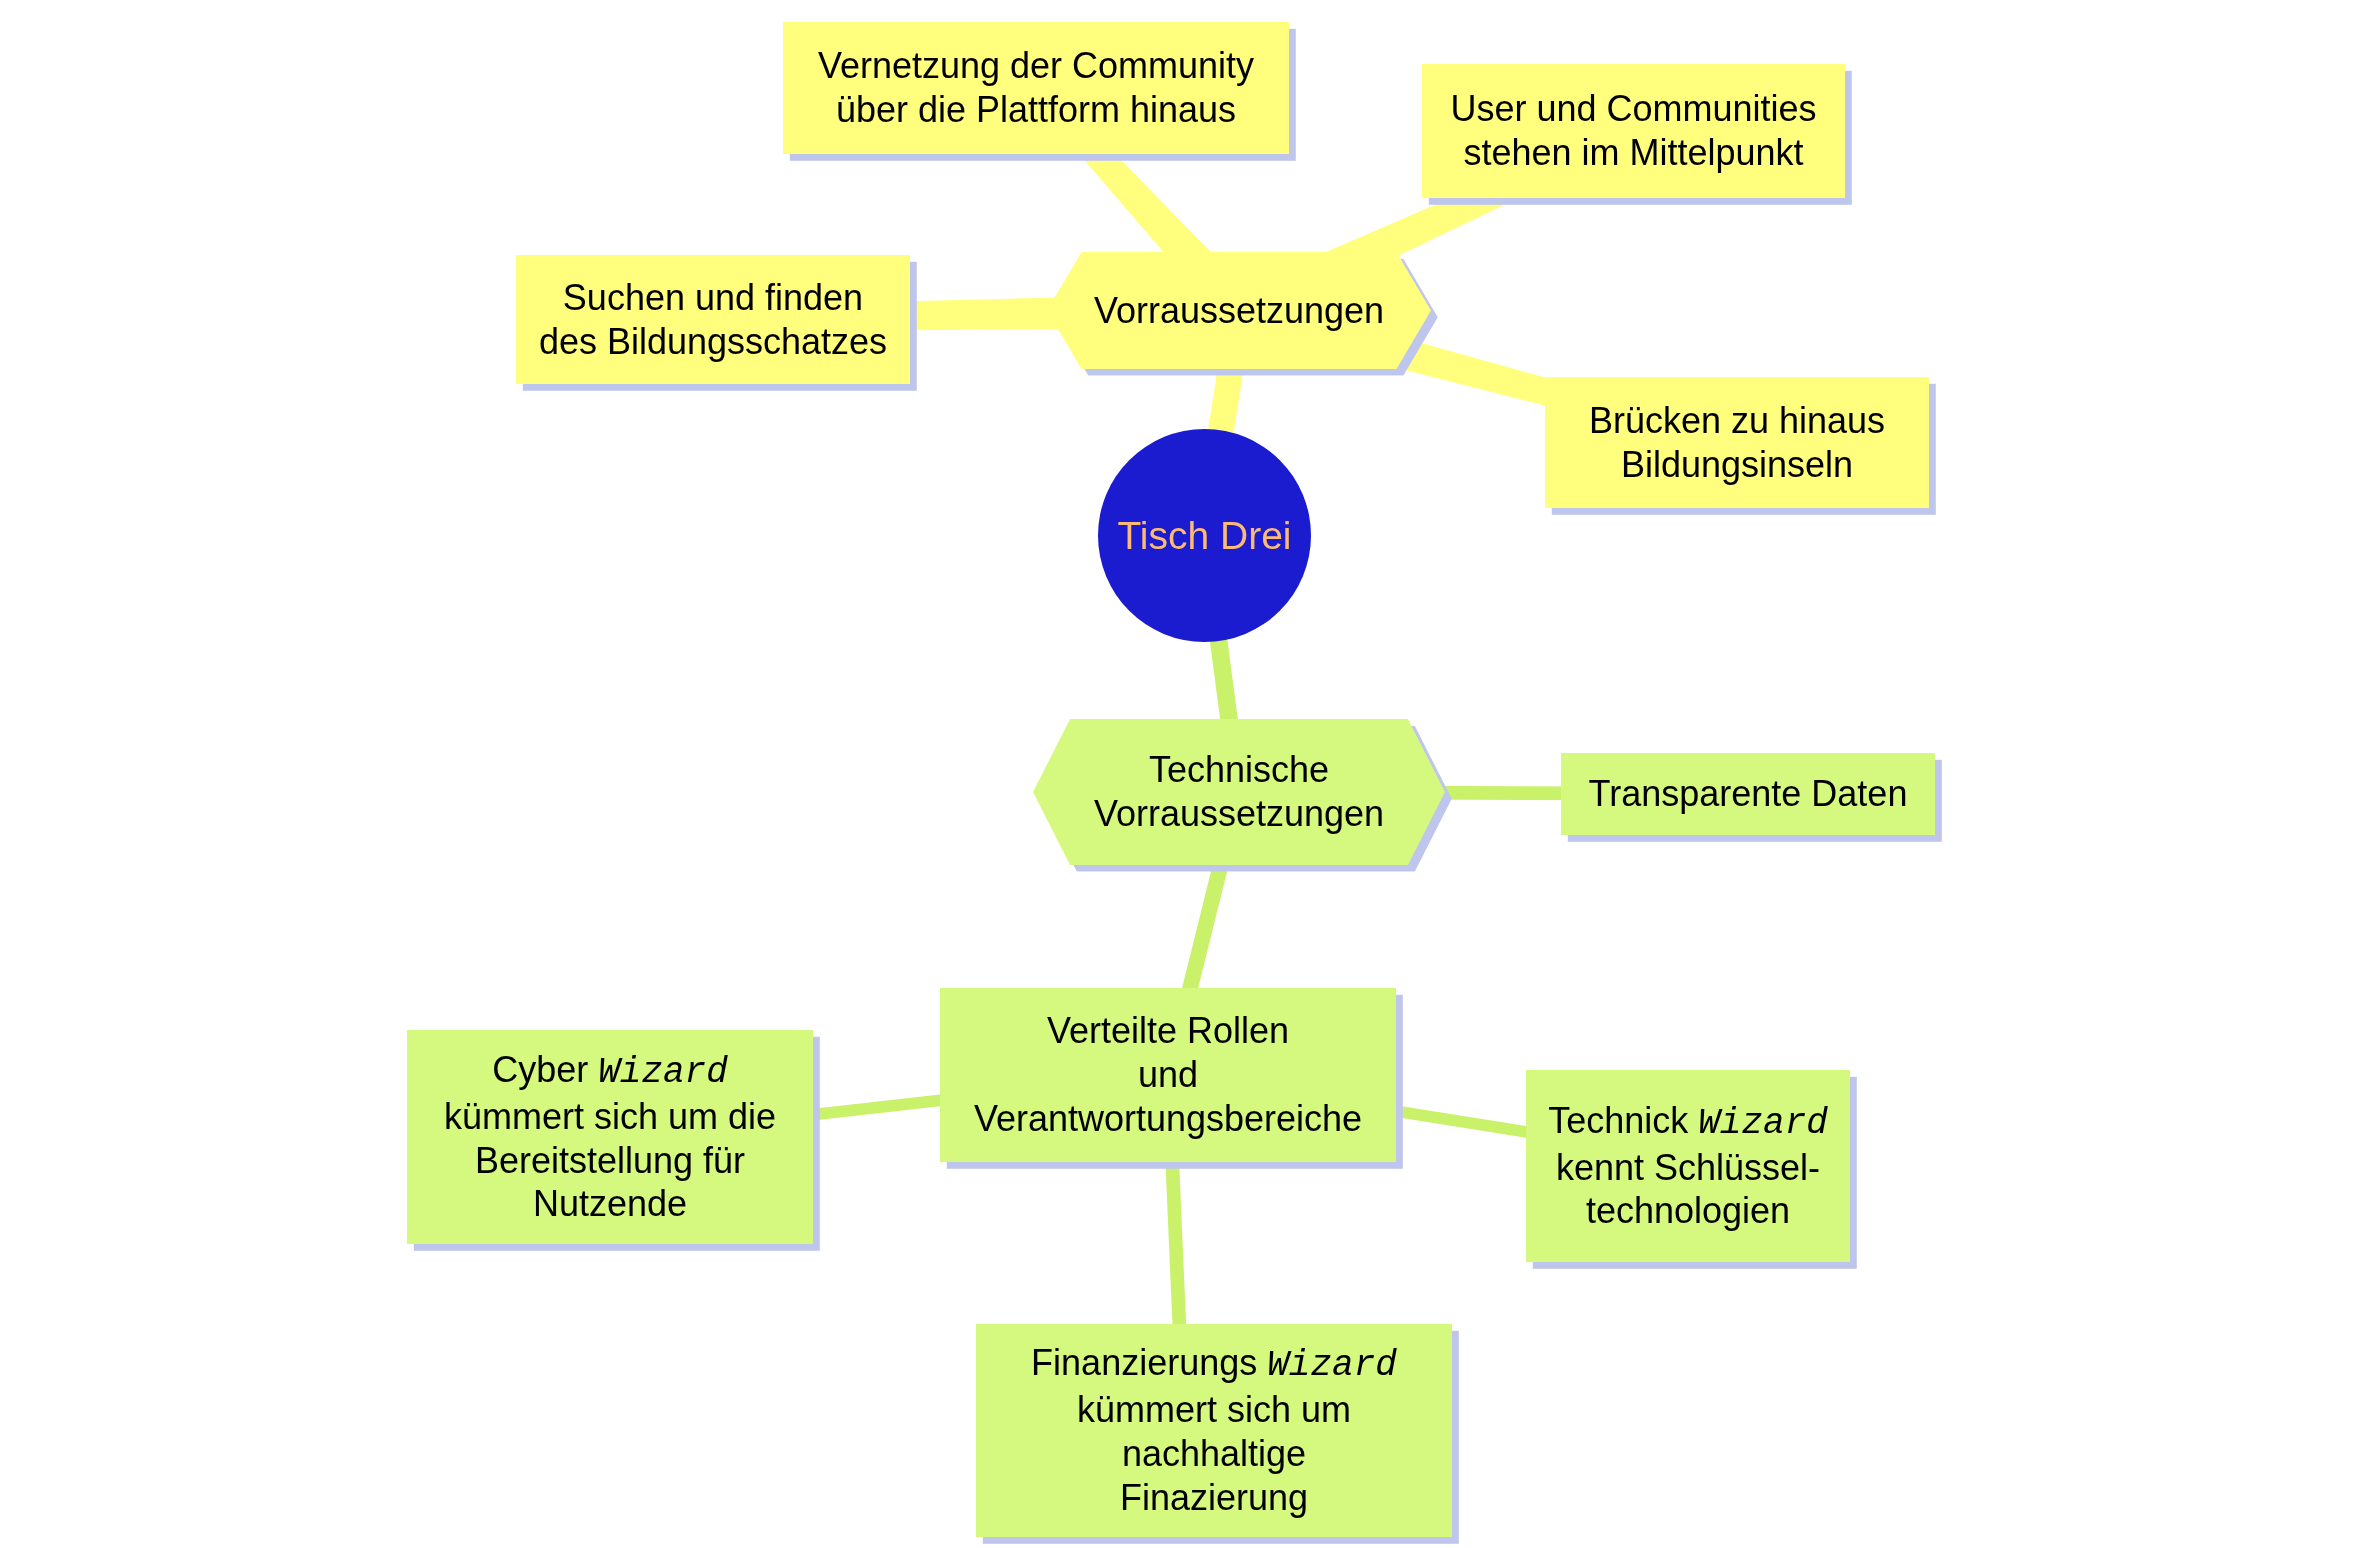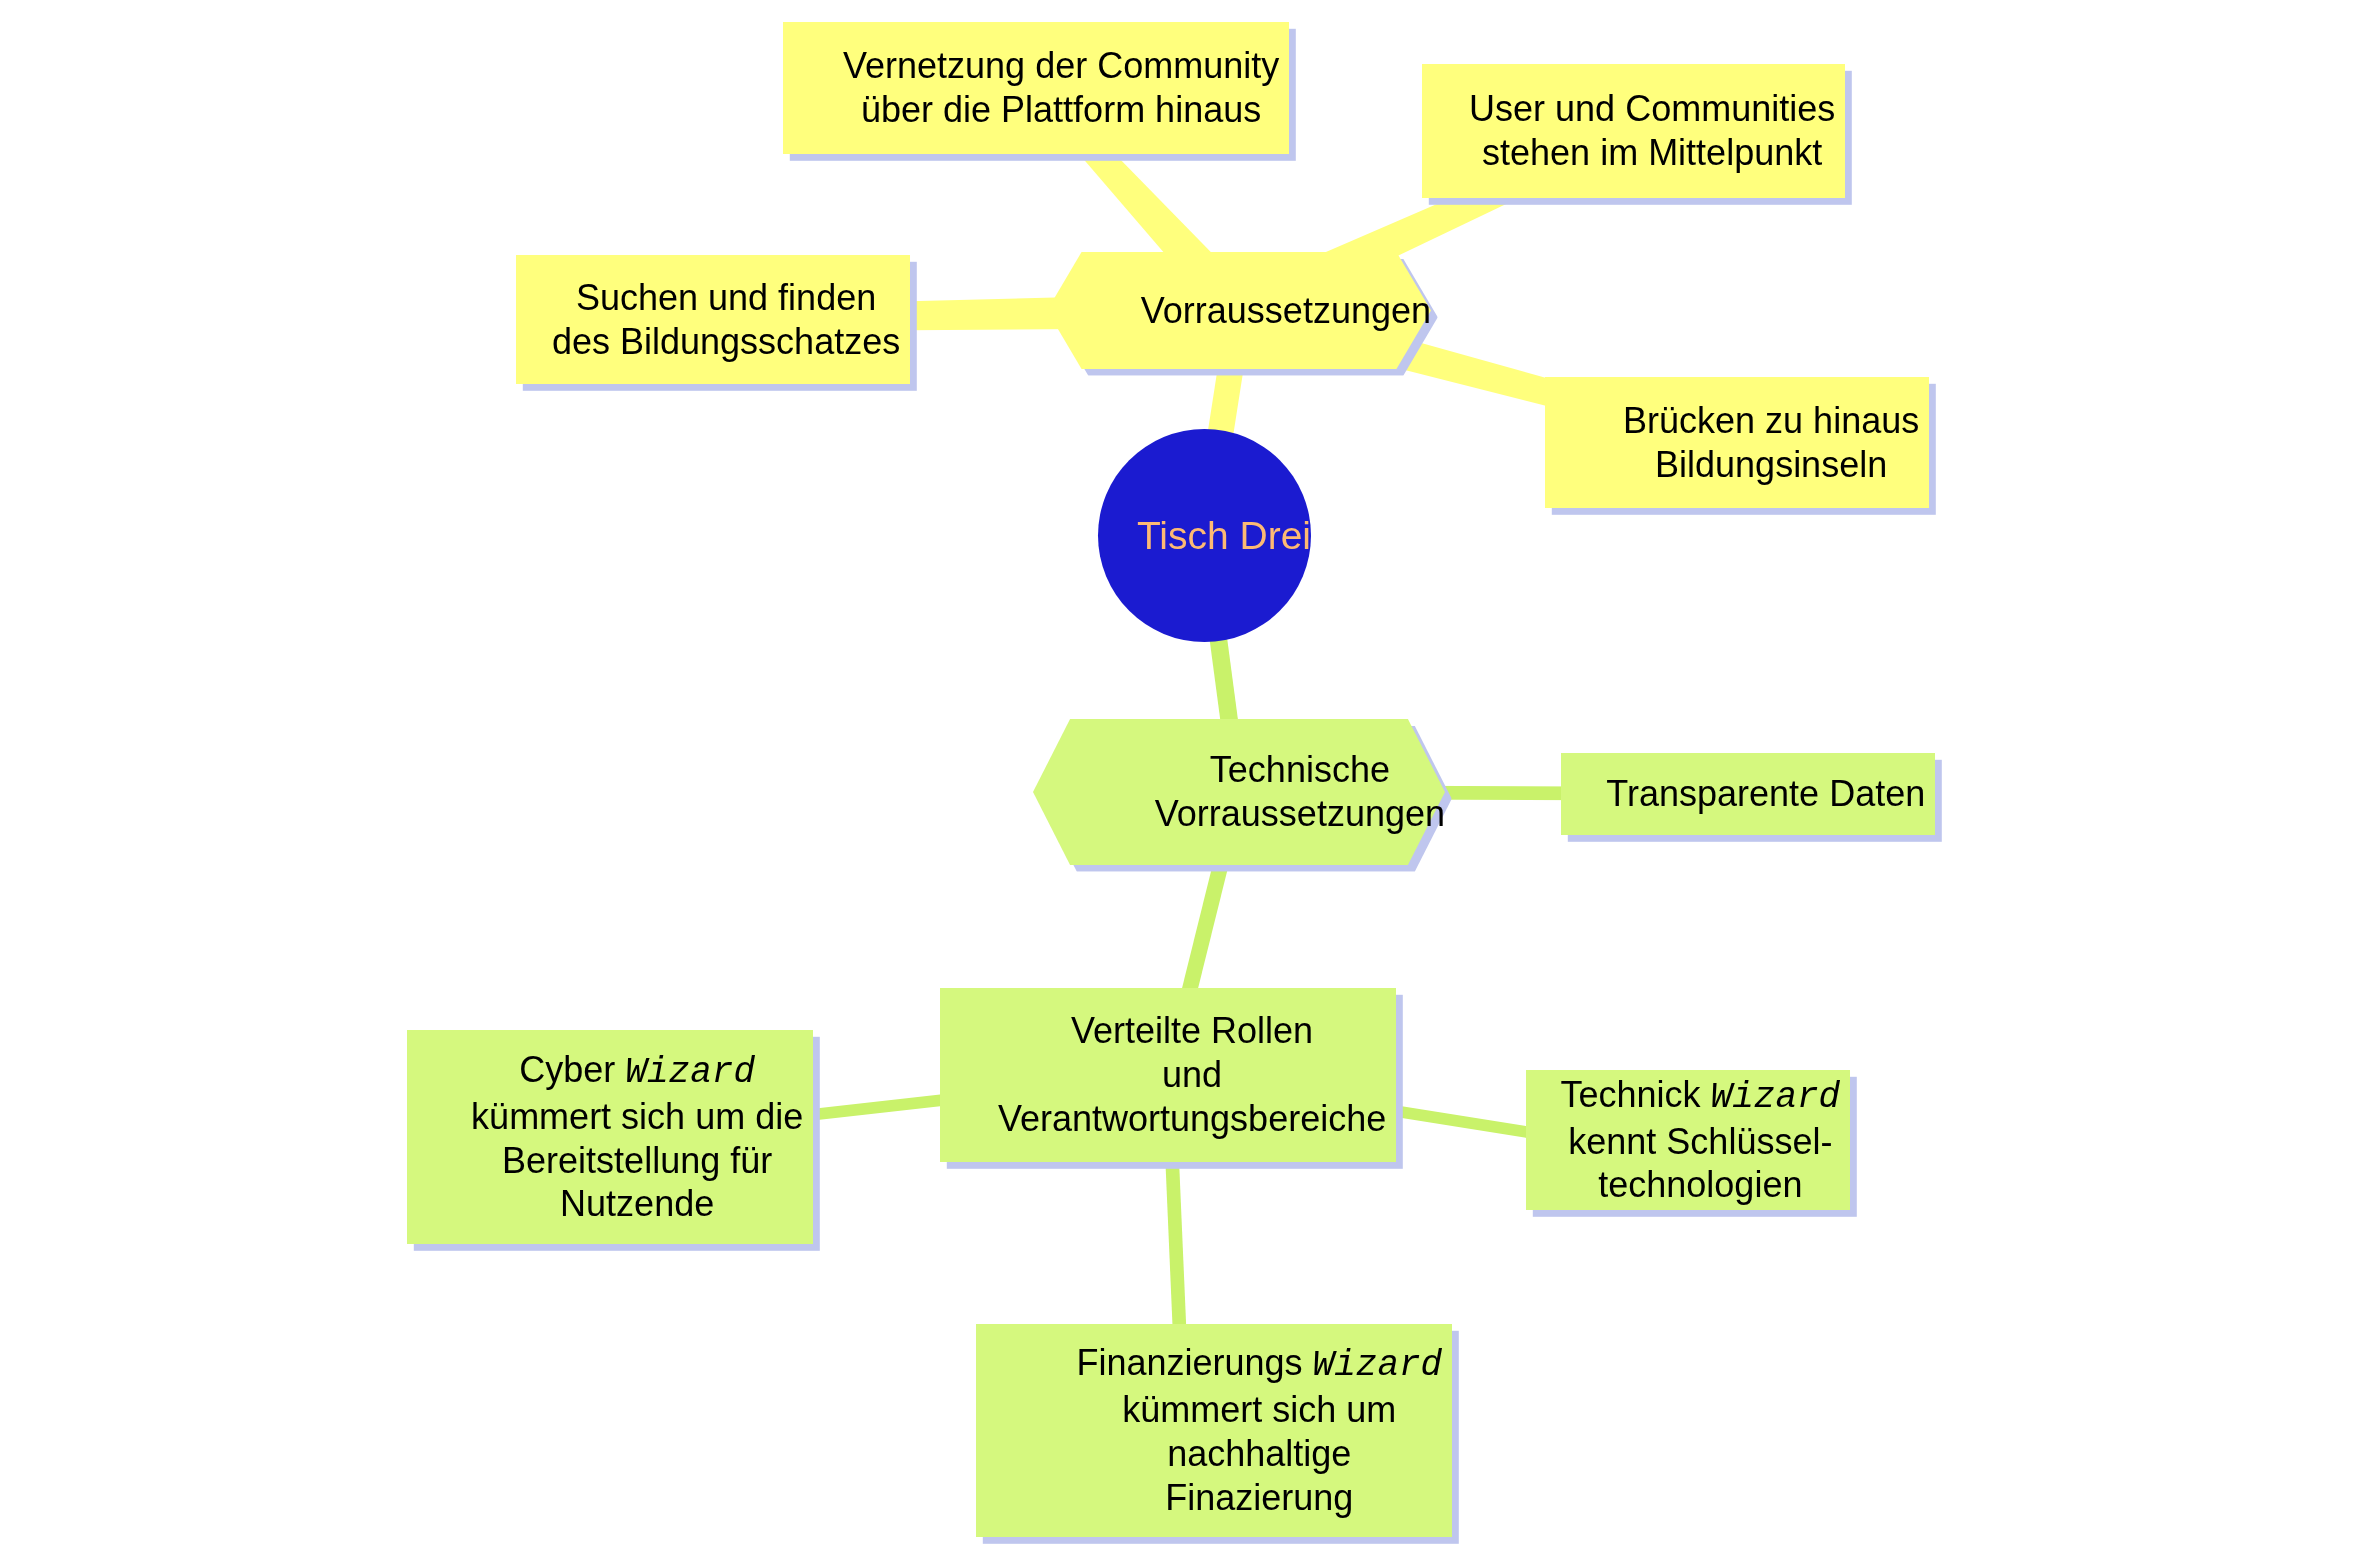--- a/index.html
+++ b/index.html
@@ -20,21 +20,21 @@
     position: absolute;
     left: 0;
     top: 0;
     z-index: 1;
   }
   .node {
     position: absolute;
     z-index: 2;
     display: flex;
     align-items: center;
-    justify-content: flex-end;
+    justify-content: center;
     text-align: center;
     font-size: 36px;
     line-height: 1.22;
     white-space: pre-line;
     box-sizing: border-box;
   }
   .box {
     box-shadow: 6.8px 6.8px 0 var(--shadow, #bfc6ee);
     padding: 5.9px 9.8px;
   }
@@ -139,21 +139,21 @@
 Verantwortungsbereiche</span>
   </div>
 
   <div class="node box green" style="left:407px; top:1030px; width:406px; height:214px">
     <span class="lbl"><span>Cyber </span><i>Wizard</i><span>
 kümmert sich um die
 Bereitstellung für
 Nutzende</span></span>
   </div>
 
-  <div class="node box green" style="left:1526px; top:1070px; width:324px; height:140px">
+  <div class="node box green" style="left:1526px; top:1070px; width:324px; height:192px">
     <span class="lbl"><span>Technick </span><i>Wizard</i><span>
 kennt Schlüssel-
 technologien</span></span>
   </div>
 
   <div class="node box green" style="left:976px; top:1324px; width:476px; height:213px">
     <span class="lbl"><span>Finanzierungs </span><i>Wizard</i><span>
 kümmert sich um
 nachhaltige
 Finazierung</span></span>

